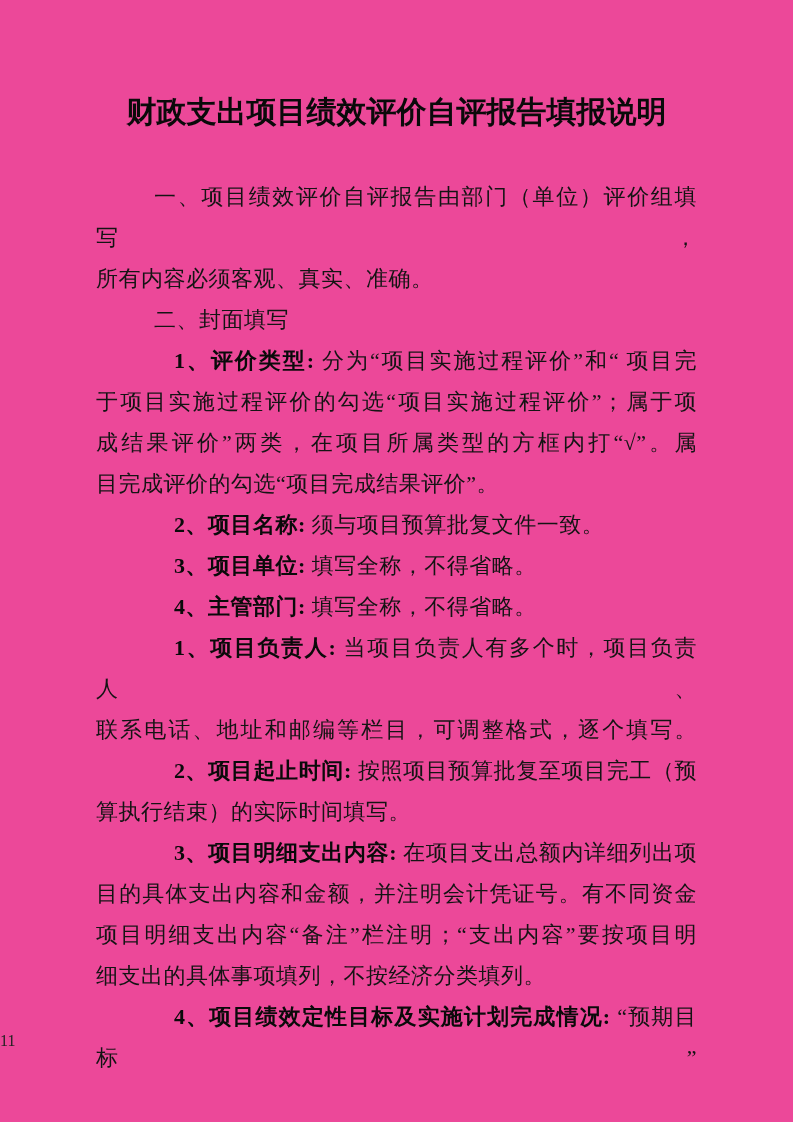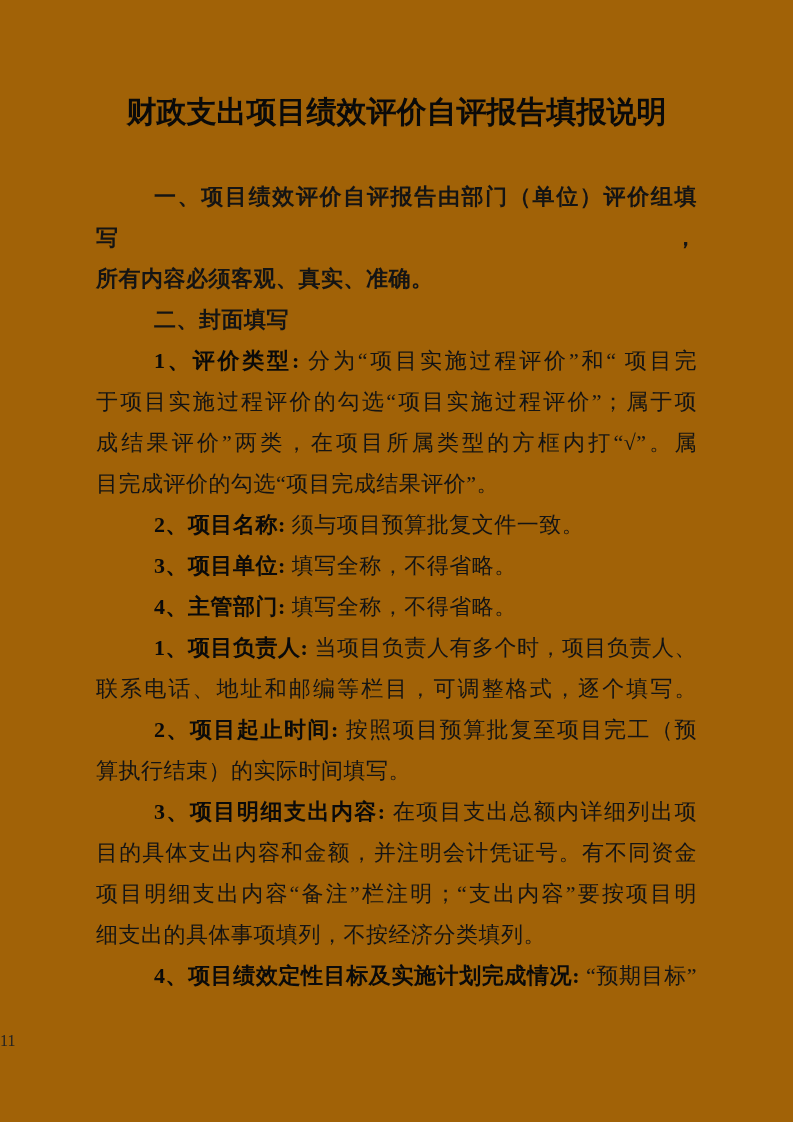--- a/index.html
+++ b/index.html
@@ -5,21 +5,21 @@
   html, body {
     margin: 0;
     padding: 0;
     background: #e8e8e8;
   }
   .page {
     position: relative;
     width: 793px;
     height: 1122px;
     margin: 0 auto;
-    background: #a16207;
+    background: #ec4899;
     color: #121212;
     overflow: hidden;
   }
   .doc-title {
     position: absolute;
     top: 92px;
     left: 0;
     width: 793px;
     text-align: center;
     font-family: "Liberation Serif", "DejaVu Serif", serif;
@@ -46,31 +46,32 @@
     white-space: normal;
     text-align: justify;
     text-align-last: justify;
     -moz-text-align-last: justify;
   }
   .line.indent {
     text-indent: 58px;
   }
   .hei {
     font-family: "Liberation Sans", "DejaVu Sans", sans-serif;
-    font-weight: 700;
+    font-weight: 400;
     letter-spacing: 0.5px;
   }
   .kai {
     font-family: "Liberation Serif", "DejaVu Serif", serif;
     font-weight: normal;
     letter-spacing: 0.5px;
   }
   .kai .label {
     font-weight: bold;
     color: #0a0a0a;
+    margin-left: 20px;
   }
   .page-number {
     position: absolute;
     top: 1032px;
     left: 0;
     width: 793px;
     text-align: left;
     font-family: "Liberation Serif", "DejaVu Serif", serif;
     font-size: 16px;
     color: #222222;

